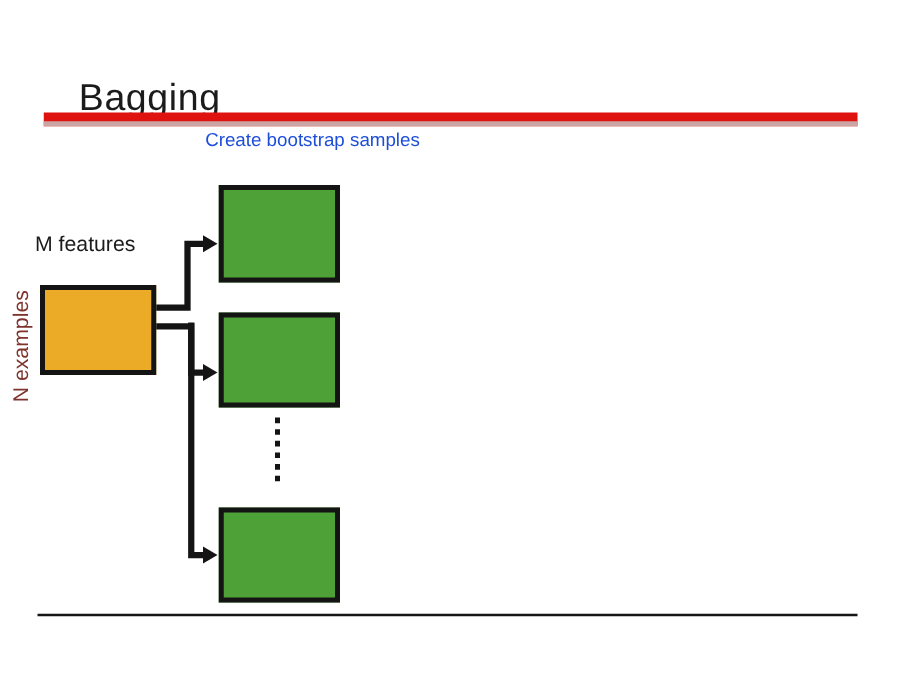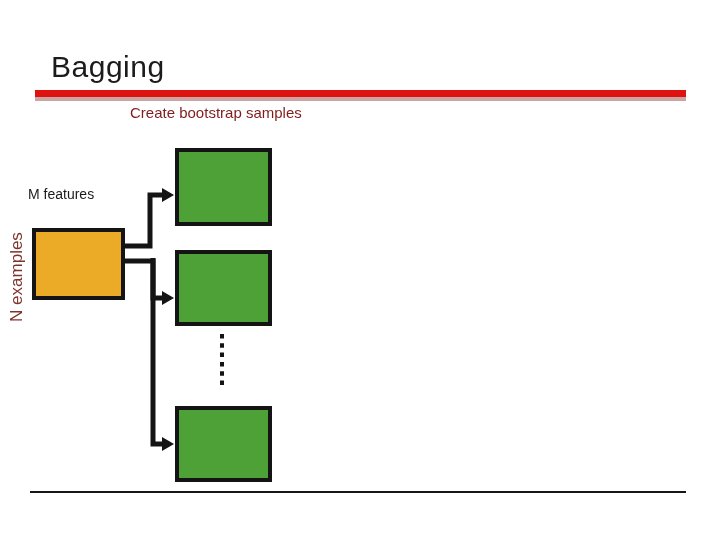--- a/index.html
+++ b/index.html
@@ -8,49 +8,50 @@
     width: 720px;
     height: 540px;
     background: #ffffff;
     font-family: "Liberation Sans", sans-serif;
     overflow: hidden;
   }
   .title {
     position: absolute;
     left: 47px;
     top: 46px;
-    margin: 4px;
+    margin: 16px;
     font-size: 30px;
     font-weight: 400;
     letter-spacing: 0.5px;
     color: #1b1b1b;
     white-space: nowrap;
   }
   .title-underline {
     position: absolute;
     left: 35px;
     top: 90px;
     width: 651px;
     height: 7px;
     border-bottom: 4px solid;
   }
   .caption {
     position: absolute;
     left: 130px;
     top: 103px;
     width: 240px;
+    text-align: center;
     font-size: 15px;
     line-height: 20px;
-    color: #7f1d1d;
+    color: #1d4ed8;
   }
   .m-features {
     position: absolute;
     left: 28px;
     top: 186px;
-    font-size: 14px;
+    font-size: 17px;
     color: #1b1b1b;
     white-space: nowrap;
   }
   .n-examples {
     position: absolute;
     left: -56px;
     top: 264px;
     width: 152px;
     height: 26px;
     font-size: 17px;

